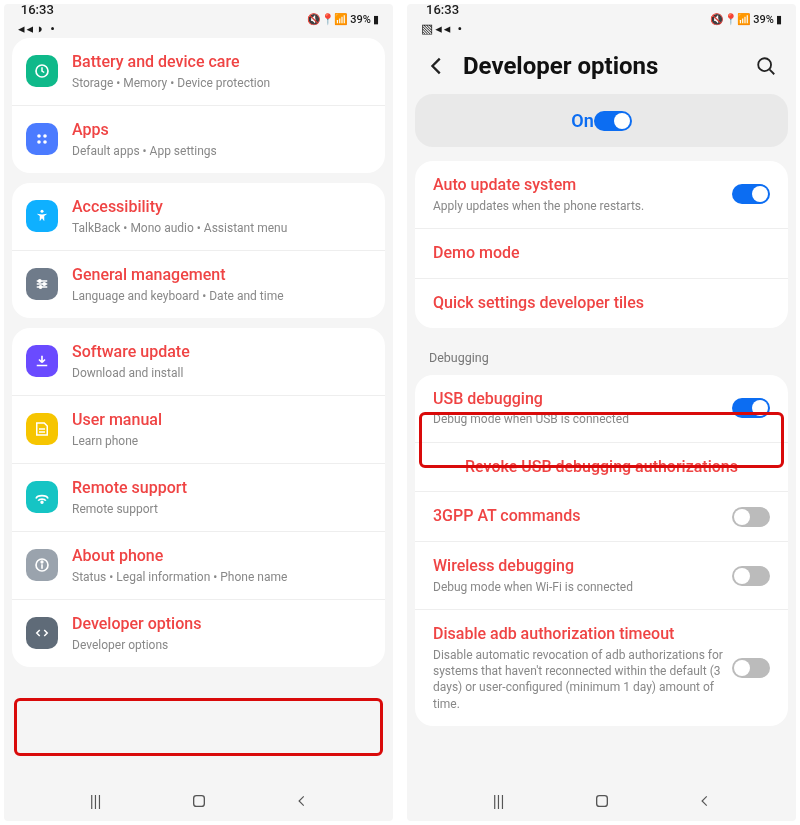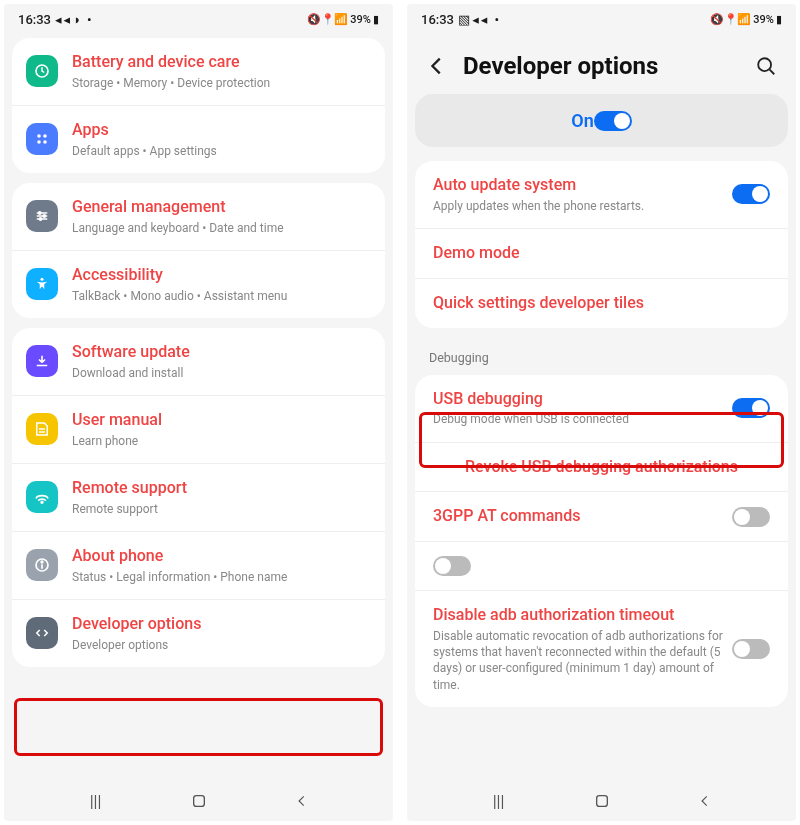--- a/index.html
+++ b/index.html
@@ -1,20 +1,20 @@
 <!DOCTYPE html>
 <html><head>
 <meta charset="utf-8">
 <style>
   * { box-sizing: border-box; margin: 0; padding: 0; }
   body { font-family: -apple-system, Roboto, "Segoe UI", sans-serif; background: #fff; width: 800px; height: 825px; display: flex; gap: 14px; padding: 4px; }
   .phone { flex: 1; background: #f5f5f5; border-radius: 4px; display: flex; flex-direction: column; overflow: hidden; }
   .statusbar { height: 30px; display: flex; justify-content: space-between; align-items: center; padding: 0 14px; font-size: 13px; font-weight: 500; color: #1a1a1a; }
   .status-right { display: flex; align-items: center; gap: 2px; font-size: 11px; }
-  .status-left { display: flex; align-items: center; gap: 4px; }
+  .status-left { display: flex; align-items: center; gap: 4px; flex-direction: column; }
   .header { display: flex; align-items: center; justify-content: space-between; padding: 18px 18px 10px 18px; }
   .header h1 { font-size: 24px; font-weight: 700; color: #111; }
   .header .left { display: flex; align-items: center; gap: 14px; }
   .icon-btn { width: 24px; height: 24px; display: flex; align-items: center; justify-content: center; cursor: pointer; }
   .card { background: #fff; border-radius: 18px; margin: 4px 8px 10px 8px; overflow: hidden; }
   .row { display: flex; align-items: center; padding: 14px 14px; position: relative; }
   .row + .row { border-top: 1px solid #eee; }
   .app-icon { width: 32px; height: 32px; border-radius: 10px; flex-shrink: 0; margin-right: 14px; display: flex; align-items: center; justify-content: center; }
   .row-text { flex: 1; min-width: 0; }
   .row-title { font-size: 16px; font-weight: 500; color: #ef4444; line-height: 1.3; }
@@ -75,47 +75,47 @@
             </svg>
           </div>
           <div class="row-text">
             <div class="row-title">Apps</div>
             <div class="row-sub">Default apps  •  App settings</div>
           </div>
         </div>
       </div>
       <div class="card">
         <div class="row">
+          <div class="app-icon" style="background: rgb(15, 176, 255);">
+            <svg width="18" height="18" viewBox="0 0 24 24" fill="#fff">
+              <circle cx="12" cy="5.5" r="2"></circle>
+              <path d="M5 9l7 1 7-1-4 3v7l-3-4-3 4v-7z"></path>
+            </svg>
+          </div>
+          <div class="row-text">
+            <div class="row-title">Accessibility</div>
+            <div class="row-sub">TalkBack  •  Mono audio  •  Assistant menu</div>
+          </div>
+        </div>
+        <div class="row">
           <div class="app-icon" style="background: rgb(111, 123, 138);">
             <svg width="18" height="18" viewBox="0 0 24 24" fill="none" stroke="#fff" stroke-width="2">
               <line x1="5" y1="8" x2="19" y2="8"></line>
               <line x1="5" y1="12" x2="19" y2="12"></line>
               <line x1="5" y1="16" x2="19" y2="16"></line>
               <circle cx="9" cy="8" r="1.6" fill="#fff"></circle>
               <circle cx="15" cy="12" r="1.6" fill="#fff"></circle>
               <circle cx="10" cy="16" r="1.6" fill="#fff"></circle>
             </svg>
           </div>
           <div class="row-text">
             <div class="row-title">General management</div>
             <div class="row-sub">Language and keyboard  •  Date and time</div>
           </div>
         </div>
-        <div class="row">
-          <div class="app-icon" style="background: rgb(15, 176, 255);">
-            <svg width="18" height="18" viewBox="0 0 24 24" fill="#fff">
-              <circle cx="12" cy="5.5" r="2"></circle>
-              <path d="M5 9l7 1 7-1-4 3v7l-3-4-3 4v-7z"></path>
-            </svg>
-          </div>
-          <div class="row-text">
-            <div class="row-title">Accessibility</div>
-            <div class="row-sub">TalkBack  •  Mono audio  •  Assistant menu</div>
-          </div>
-        </div>
       </div>
       <div class="card">
         <div class="row">
           <div class="app-icon" style="background: rgb(106, 75, 255);">
             <svg width="18" height="18" viewBox="0 0 24 24" fill="none" stroke="#fff" stroke-width="2.2">
               <path d="M12 5v9m0 0l-4-4m4 4l4-4"></path>
               <path d="M5 18h14"></path>
             </svg>
           </div>
           <div class="row-text">
@@ -270,28 +270,32 @@
         </div>
         <div class="row" style="padding: 14px 18px;">
           <div class="row-text">
             <div class="row-title">3GPP AT commands</div>
           </div>
           <div class="toggle off">
             <div class="knob"></div>
           </div>
         </div>
         <div class="row" style="padding: 14px 18px;">
+          <div class="row-text">
+            <div class="row-title">Wireless debugging</div>
+            <div class="row-sub">Debug mode when Wi-Fi is connected</div>
+          </div>
           <div class="toggle off">
             <div class="knob"></div>
           </div>
         </div>
         <div class="row" style="padding: 14px 18px;">
           <div class="row-text">
             <div class="row-title">Disable adb authorization timeout</div>
-            <div class="row-sub">Disable automatic revocation of adb authorizations for systems that haven't reconnected within the default (5 days) or user-configured (minimum 1 day) amount of time.</div>
+            <div class="row-sub">Disable automatic revocation of adb authorizations for systems that haven't reconnected within the default (3 days) or user-configured (minimum 1 day) amount of time.</div>
           </div>
           <div class="toggle off">
             <div class="knob"></div>
           </div>
         </div>
       </div>
     </div>
 
   <div class="highlight-red" style="left:12px; right:12px; top:408px; height:56px;"></div>
 

